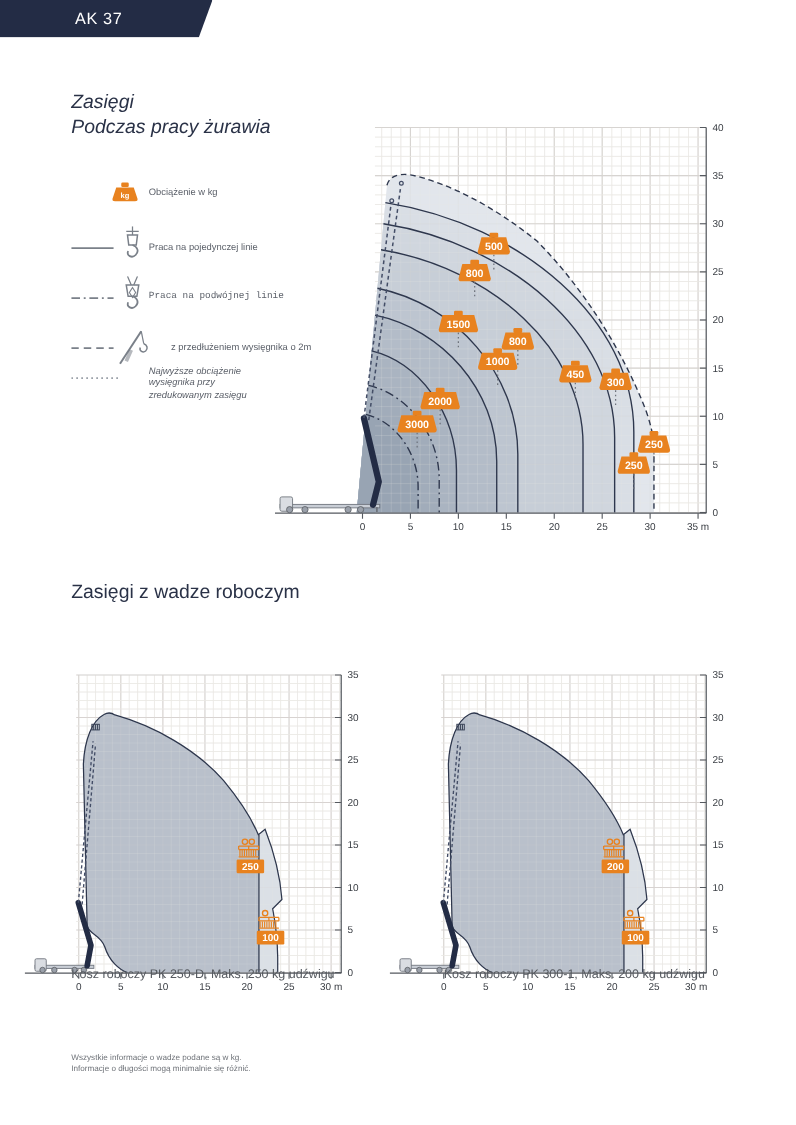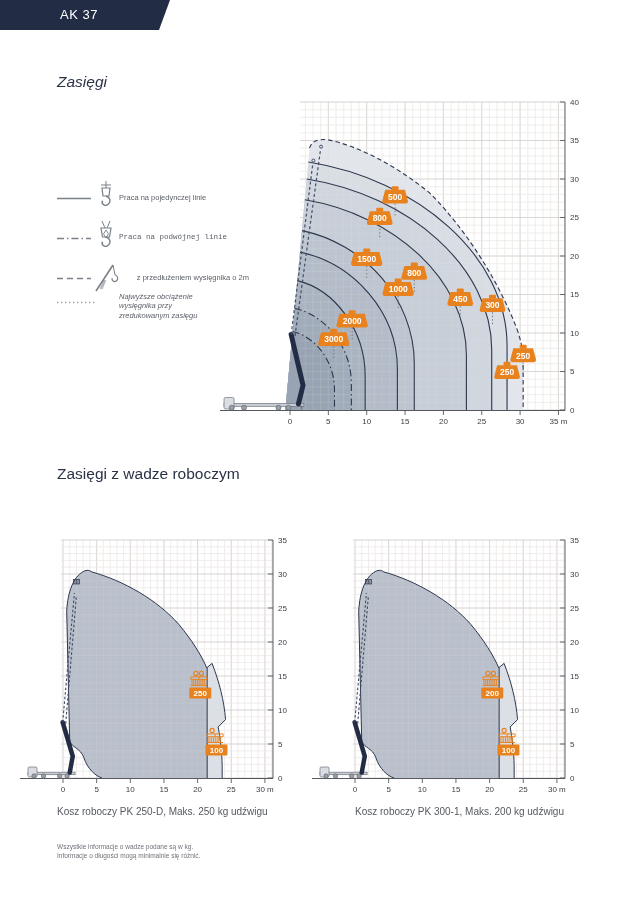--- a/index.html
+++ b/index.html
@@ -14,44 +14,53 @@
   #title1{left:57px;top:72px;font-style:italic;}
   #title2{left:57px;top:464px;}
 
   .legend{position:absolute;left:57px;top:143px;width:175px;height:215px;}
   .lrow{position:absolute;left:0;display:flex;align-items:center;}
   .llabel{color:#5A5F68;font-size:7.5px;line-height:9.5px;}
   .lsample{position:absolute;left:0;}
   .licon{position:absolute;}
   .ltext{position:absolute;left:62px;}
 
-  .caption{position:absolute;top:806px;color:#55595F;font-size:10px;}
+  .caption{position:absolute;top:774px;color:#55595F;font-size:10px;}
   #caption-left{left:57px;}
   #caption-right{left:355px;}
 
   .footnote{position:absolute;left:57px;top:843px;color:#6E7278;font-size:6.5px;line-height:8.5px;}
 
   svg text{font-family:"Liberation Sans", sans-serif;}
   .chart-svg{position:absolute;}
 </style>
 </head>
 <body>
 
 <div id="page">
 
   <div class="header-tab">
     <span>AK 37</span>
   </div>
 
   <div id="title1" class="sec-title">
     <div>Zasięgi</div>
+    <div>Podczas pracy żurawia</div>
   </div>
 
   <div class="legend">
 
+    <div class="lrow" style="top:2px;height:18px;width:175px;">
+      <svg class="licon" style="left:30px;top:0px;" width="26" height="18">
+        <rect x="10" y="1" width="6" height="3.5" rx="1" fill="#E8821F"></rect>
+        <path d="M6 5 L20 5 L23 14 Q23.4 16 21 16 L5 16 Q2.6 16 3 14 Z" fill="#E8821F"></path>
+        <text x="13" y="13" text-anchor="middle" font-size="6" font-weight="bold" fill="#ffffff">kg</text>
+      </svg>
+      <span class="ltext llabel" style="width:100px;">Obciążenie w kg</span>
+    </div>
 
     <div class="lrow" style="top:38px;height:34px;width:175px;text-decoration:underline;">
       <svg class="lsample" style="top:16px;" width="34" height="3">
         <line x1="0" y1="1.5" x2="34" y2="1.5" stroke="#7A8089" stroke-width="1.3"></line>
       </svg>
       <svg class="licon" style="left:38px;top:0px;" width="22" height="34">
         <line x1="11" y1="0" x2="11" y2="7" stroke="#7A8089" stroke-width="1"></line>
         <line x1="6" y1="4" x2="16" y2="4" stroke="#7A8089" stroke-width="1"></line>
         <path d="M7 7 h8 l-1 8 h-6 Z" fill="none" stroke="#7A8089" stroke-width="1.2"></path>
         <path d="M11 15 c4 1.5 5.5 5 2.5 8 c-3 3 -7.5 0.5 -6 -3.2" fill="none" stroke="#7A8089" stroke-width="1.4"></path>

